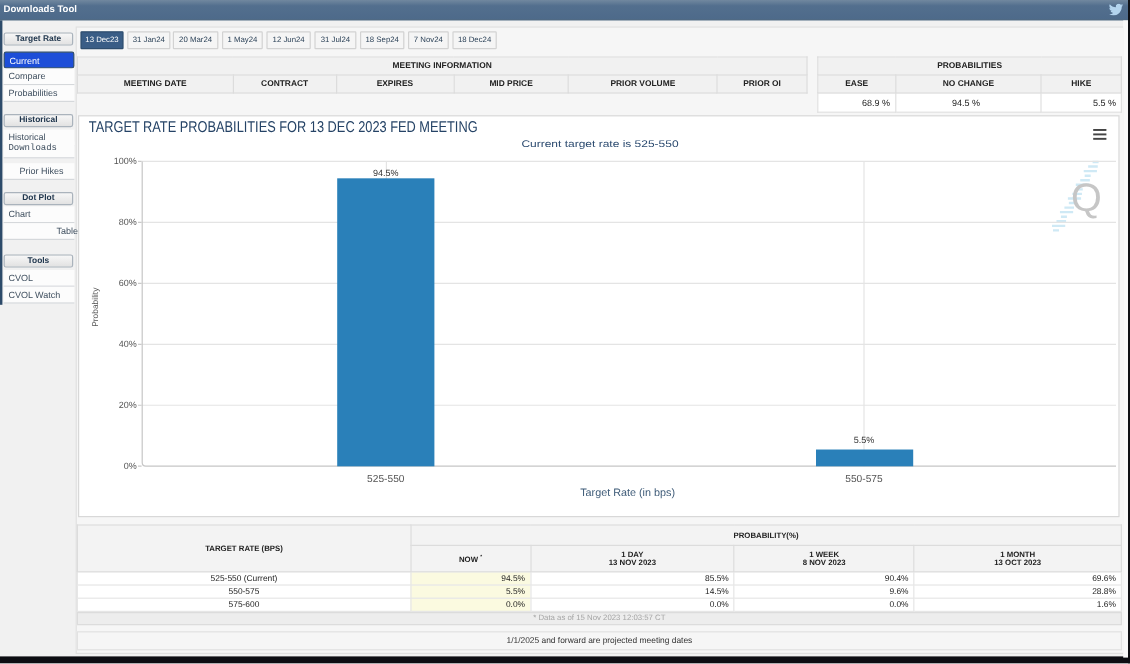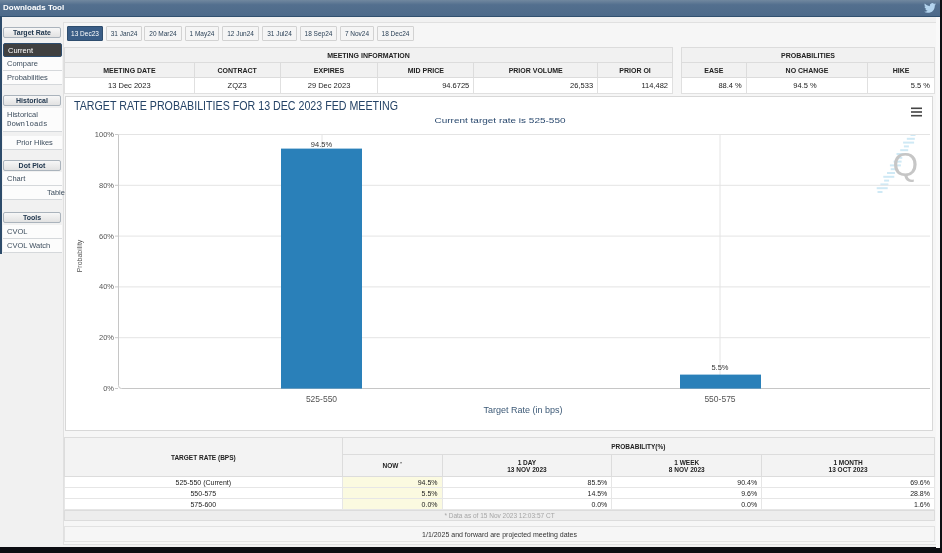--- a/index.html
+++ b/index.html
@@ -18,21 +18,21 @@
   #leftstrip { left:0; top:17px; width:2px; height:237px; background:#2d4b6a; }
   #rightstrip { left:940px; top:0px; width:2px; height:553px; background:#0e0f13; }
   #bottombar { left:0; top:547px; width:942px; height:6px; background:#0c0d12; }
 
   
   .sbtn { left:3px; width:58px; height:11px; background:linear-gradient(#f7f7f7,#e2e2e2);
     border:1px solid #aab3bc; border-radius:2px; text-align:center;
     font-size:7px; font-weight:bold; color:#21374e; line-height:10px; }
   .sitem { left:3px; width:59px; height:14px; background:#fcfcfc; border-bottom:1px solid #d5d8db;
     font-size:7.5px; color:#3e4e5e; line-height:13px; padding-left:4px; }
-  .sitem.sel { background:#404040; border:1px solid #2e4d6e; border-radius:2px; color:#fff; }
+  .sitem.sel { background:#1d4ed8; border:1px solid #2e4d6e; border-radius:2px; color:#fff; }
 
   
   #panel { left:63px; top:22px; width:874px; height:523px; background:#f6f6f6; border:1px solid #e0e0e0; }
 
   
   .tab { position:absolute; top:26px; height:15px; background:#f5f5f5; border:1px solid #d2d2d2;
     font-size:6.5px; color:#2c4258; text-align:center; line-height:13px; border-radius:1px; }
   .tab.sel { background:#3a5d86; border-color:#2e4d6e; color:#fff; }
 
   
@@ -103,43 +103,35 @@
         <th colspan="6" style="height:15px;">MEETING INFORMATION</th>
       </tr>
   <tr>
     <th style="width:130px;height:15px;">MEETING DATE</th>
     <th style="width:86px;">CONTRACT</th>
     <th style="width:98px;">EXPIRES</th>
     <th style="width:96px;">MID PRICE</th>
     <th style="width:124px;">PRIOR VOLUME</th>
     <th style="width:75px;">PRIOR OI</th>
   </tr>
-  <tr style="height:16px;">
-    <td style="text-align:center;">13 Dec 2023</td>
-    <td style="text-align:center;">ZQZ3</td>
-    <td style="text-align:center;">29 Dec 2023</td>
-    <td style="text-align:right;padding-right:4px;">94.6725</td>
-    <td style="text-align:right;padding-right:4px;">26,533</td>
-    <td style="text-align:right;padding-right:4px;">114,482</td>
-  </tr>
 </tbody>
   </table>
 
 <table class="abs dtable" id="probtbl">
   <tbody>
       <tr>
         <th colspan="3" style="height:15px;">PROBABILITIES</th>
       </tr>
   <tr>
     <th style="width:65px;height:15px;">EASE</th>
     <th style="width:122px;">NO CHANGE</th>
     <th style="width:67px;">HIKE</th>
   </tr>
   <tr style="height:16px;">
-    <td style="text-align:right;padding-right:4px;">88.4 %</td>
+    <td style="text-align:right;padding-right:4px;">68.9 %</td>
     <td style="text-align:center;padding-right:4px;">94.5 %</td>
     <td style="text-align:right;padding-right:4px;">5.5 %</td>
   </tr>
 </tbody>
   </table>
 
 <div class="abs" id="chart">
 <svg width="866" height="333" viewBox="0 0 866 333">
 
   <text x="8" y="12.8" font-size="13" fill="#254366" textLength="324" lengthAdjust="spacingAndGlyphs" font-family="Liberation Sans">TARGET RATE PROBABILITIES FOR 13 DEC 2023 FED MEETING</text>

